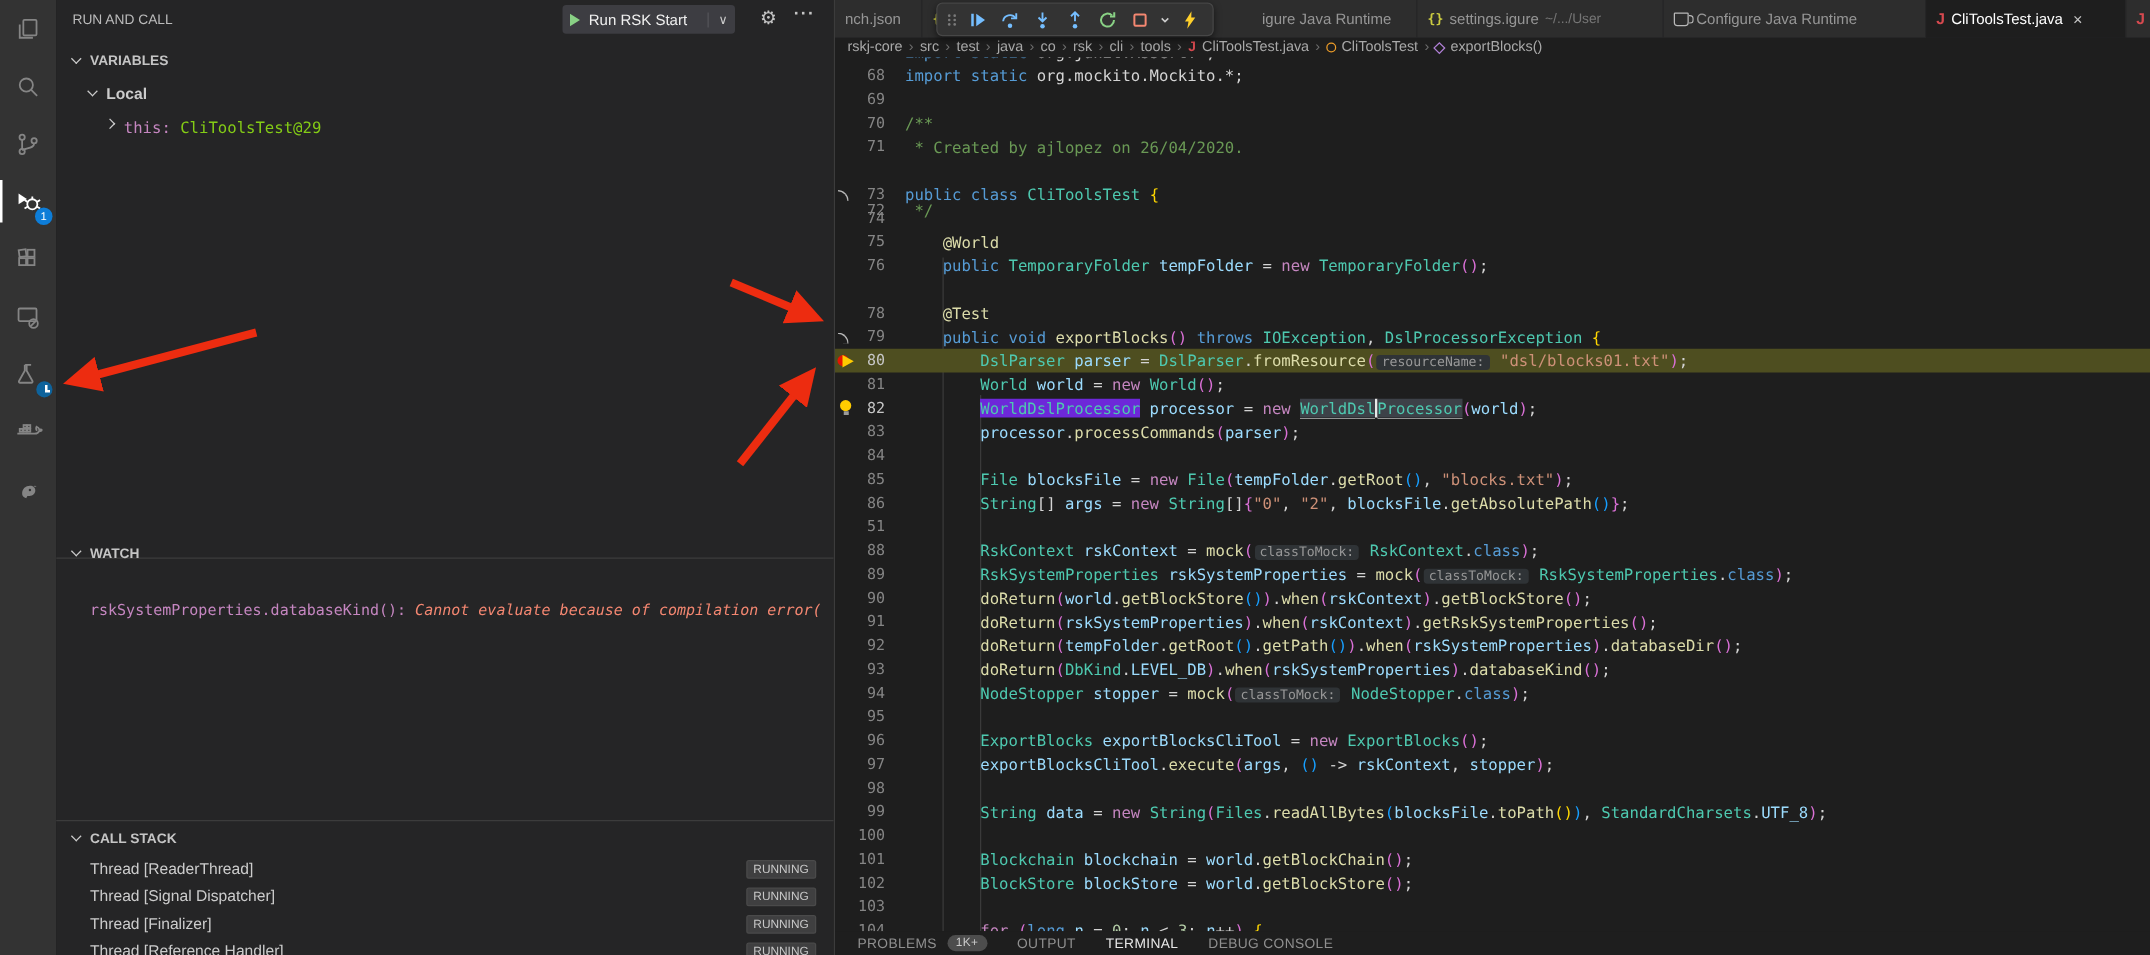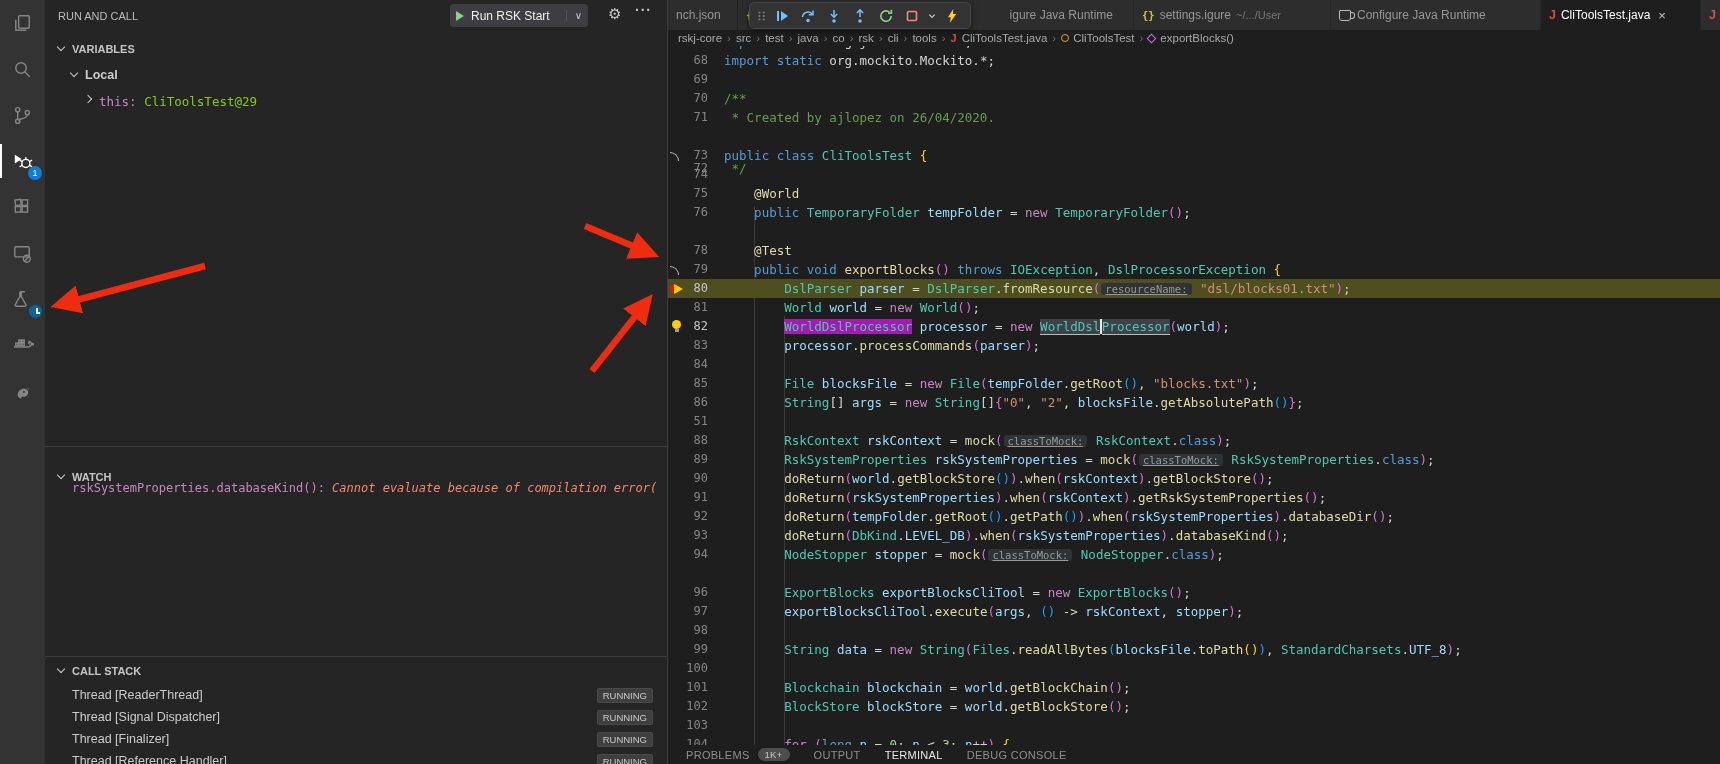--- a/index.html
+++ b/index.html
@@ -76,23 +76,23 @@
   .ln.bright{color:#c6c6c6;}
   .gmark{position:absolute;left:2px;top:2px;width:15px;height:15px;}
   .mark-arc{width:9px;height:9px;margin-top:4px;border-top:1.6px solid #b8b8b8;border-right:1.6px solid #b8b8b8;border-radius:0 9px 0 0;}
   .mark-frame{position:relative;width:15px;height:15px;}
   .mark-frame .dot{position:absolute;left:0;top:3px;width:9px;height:9px;border-radius:50%;background:#e51400;}
   .mark-frame .arr{position:absolute;left:4px;top:2.5px;width:0;height:0;border-left:9px solid #ffcc00;border-top:5px solid transparent;border-bottom:5px solid transparent;}
   .mark-bulb{position:relative;width:15px;height:15px;}
   .mark-bulb .b{position:absolute;left:2px;top:1px;width:9px;height:9px;border-radius:50%;background:#ffcc00;}
   .mark-bulb .s{position:absolute;left:4.5px;top:10px;width:4px;height:3px;background:#9a9a9a;}
   .ctext{position:absolute;left:56px;white-space:pre;}
-  .tok.h{background:#a21caf;}
+  .tok.h{background:#6d28d9;}
   .tok.hu{background:#3d4148;box-shadow:0 1px 0 #bbbbbb;}
-  .inlay{background:#2f3336;color:#989898;border-radius:3px;padding:0 4px;font-size:10.5px;margin:0 1px;text-decoration:underline;}
+  .inlay{background:#2f3336;color:#989898;border-radius:3px;padding:0 4px;font-size:10.5px;margin:0 1px;}
   .caret{display:inline-block;width:1.5px;height:15px;background:#e8e8e8;vertical-align:-3px;}
   .iguide{position:absolute;width:1px;background:#3a3a3a;}
   
   #panel{position:absolute;left:0;right:0;bottom:0;height:19px;background:#1e1e1e;display:flex;align-items:center;padding-left:18px;}
   .p-tab{font-size:11px;color:#8f8f8f;margin-right:24px;letter-spacing:.3px;cursor:pointer;display:flex;align-items:center;}
   .p-tab.active{color:#e7e7e7;}
   .p-badge{background:#4d4d4d;color:#cccccc;font-size:9.5px;border-radius:9px;padding:1px 7px;margin-left:8px;}
   
   #arrows{position:absolute;left:0;top:0;width:1720px;height:764px;pointer-events:none;z-index:50;}
 </style>
@@ -187,21 +187,21 @@
         <div class="tree-row" style="top: 64px; padding-left: 26px;">
           <span class="twisty"></span>
           <span style="font-weight: bold;">Local</span>
         </div>
         <div class="tree-row mono" style="top: 90px; padding-left: 40px;">
           <span class="twisty collapsed"></span>
           <span class="v-name">this:</span>
           <span class="v-val">&nbsp;CliToolsTest@29</span>
         </div>
         <div class="sec-divider" style="top: 446px;"></div>
-        <div class="sec-head" style="top: 466px; padding-left: 13px;">
+        <div class="sec-head" style="top: 432px; padding-left: 13px;">
           <span class="twisty"></span>
           <span>WATCH</span>
         </div>
         <div class="tree-row mono" style="top: 477px; padding-left: 27px; font-size: 12px; white-space: nowrap; overflow: hidden; right: 10px;">
           <span class="v-name">rskSystemProperties.databaseKind():</span>
           <span class="w-err">&nbsp;Cannot evaluate because of compilation error(s): rsk…</span>
         </div>
         <div class="sec-divider" style="top: 656px;"></div>
         <div class="sec-head" style="top: 660px; padding-left: 13px;">
           <span class="twisty"></span>
@@ -373,20 +373,21 @@
         <div class="crow" style="top: 328px;"><div class="gmark"></div><div class="ln">85</div><div class="ctext"><span class="tok" style="color: rgb(212, 212, 212);">        </span><span class="tok" style="color: rgb(78, 201, 176);">File</span><span class="tok" style="color: rgb(212, 212, 212);"> </span><span class="tok" style="color: rgb(156, 220, 254);">blocksFile</span><span class="tok" style="color: rgb(212, 212, 212);"> = </span><span class="tok" style="color: rgb(197, 134, 192);">new</span><span class="tok" style="color: rgb(212, 212, 212);"> </span><span class="tok" style="color: rgb(78, 201, 176);">File</span><span class="tok" style="color: rgb(218, 112, 214);">(</span><span class="tok" style="color: rgb(156, 220, 254);">tempFolder</span><span class="tok" style="color: rgb(212, 212, 212);">.</span><span class="tok" style="color: rgb(220, 220, 170);">getRoot</span><span class="tok" style="color: rgb(23, 159, 255);">(</span><span class="tok" style="color: rgb(23, 159, 255);">)</span><span class="tok" style="color: rgb(212, 212, 212);">, </span><span class="tok" style="color: rgb(206, 145, 120);">"blocks.txt"</span><span class="tok" style="color: rgb(218, 112, 214);">)</span><span class="tok" style="color: rgb(212, 212, 212);">;</span></div></div>
         <div class="crow" style="top: 347px;"><div class="gmark"></div><div class="ln">86</div><div class="ctext"><span class="tok" style="color: rgb(212, 212, 212);">        </span><span class="tok" style="color: rgb(78, 201, 176);">String</span><span class="tok" style="color: rgb(212, 212, 212);">[] </span><span class="tok" style="color: rgb(156, 220, 254);">args</span><span class="tok" style="color: rgb(212, 212, 212);"> = </span><span class="tok" style="color: rgb(197, 134, 192);">new</span><span class="tok" style="color: rgb(212, 212, 212);"> </span><span class="tok" style="color: rgb(78, 201, 176);">String</span><span class="tok" style="color: rgb(212, 212, 212);">[]</span><span class="tok" style="color: rgb(218, 112, 214);">{</span><span class="tok" style="color: rgb(206, 145, 120);">"0"</span><span class="tok" style="color: rgb(212, 212, 212);">, </span><span class="tok" style="color: rgb(206, 145, 120);">"2"</span><span class="tok" style="color: rgb(212, 212, 212);">, </span><span class="tok" style="color: rgb(156, 220, 254);">blocksFile</span><span class="tok" style="color: rgb(212, 212, 212);">.</span><span class="tok" style="color: rgb(220, 220, 170);">getAbsolutePath</span><span class="tok" style="color: rgb(23, 159, 255);">(</span><span class="tok" style="color: rgb(23, 159, 255);">)</span><span class="tok" style="color: rgb(218, 112, 214);">}</span><span class="tok" style="color: rgb(212, 212, 212);">;</span></div></div>
         <div class="crow" style="top: 366px;"><div class="gmark"></div><div class="ln">51</div><div class="ctext"></div></div>
         <div class="crow" style="top: 385px;"><div class="gmark"></div><div class="ln">88</div><div class="ctext"><span class="tok" style="color: rgb(212, 212, 212);">        </span><span class="tok" style="color: rgb(78, 201, 176);">RskContext</span><span class="tok" style="color: rgb(212, 212, 212);"> </span><span class="tok" style="color: rgb(156, 220, 254);">rskContext</span><span class="tok" style="color: rgb(212, 212, 212);"> = </span><span class="tok" style="color: rgb(220, 220, 170);">mock</span><span class="tok" style="color: rgb(218, 112, 214);">(</span><span class="inlay">classToMock:</span><span class="tok" style="color: rgb(212, 212, 212);"> </span><span class="tok" style="color: rgb(78, 201, 176);">RskContext</span><span class="tok" style="color: rgb(212, 212, 212);">.</span><span class="tok" style="color: rgb(86, 156, 214);">class</span><span class="tok" style="color: rgb(218, 112, 214);">)</span><span class="tok" style="color: rgb(212, 212, 212);">;</span></div></div>
         <div class="crow" style="top: 404px;"><div class="gmark"></div><div class="ln">89</div><div class="ctext"><span class="tok" style="color: rgb(212, 212, 212);">        </span><span class="tok" style="color: rgb(78, 201, 176);">RskSystemProperties</span><span class="tok" style="color: rgb(212, 212, 212);"> </span><span class="tok" style="color: rgb(156, 220, 254);">rskSystemProperties</span><span class="tok" style="color: rgb(212, 212, 212);"> = </span><span class="tok" style="color: rgb(220, 220, 170);">mock</span><span class="tok" style="color: rgb(218, 112, 214);">(</span><span class="inlay">classToMock:</span><span class="tok" style="color: rgb(212, 212, 212);"> </span><span class="tok" style="color: rgb(78, 201, 176);">RskSystemProperties</span><span class="tok" style="color: rgb(212, 212, 212);">.</span><span class="tok" style="color: rgb(86, 156, 214);">class</span><span class="tok" style="color: rgb(218, 112, 214);">)</span><span class="tok" style="color: rgb(212, 212, 212);">;</span></div></div>
         <div class="crow" style="top: 423px;"><div class="gmark"></div><div class="ln">90</div><div class="ctext"><span class="tok" style="color: rgb(212, 212, 212);">        </span><span class="tok" style="color: rgb(220, 220, 170);">doReturn</span><span class="tok" style="color: rgb(218, 112, 214);">(</span><span class="tok" style="color: rgb(156, 220, 254);">world</span><span class="tok" style="color: rgb(212, 212, 212);">.</span><span class="tok" style="color: rgb(220, 220, 170);">getBlockStore</span><span class="tok" style="color: rgb(23, 159, 255);">(</span><span class="tok" style="color: rgb(23, 159, 255);">)</span><span class="tok" style="color: rgb(218, 112, 214);">)</span><span class="tok" style="color: rgb(212, 212, 212);">.</span><span class="tok" style="color: rgb(220, 220, 170);">when</span><span class="tok" style="color: rgb(218, 112, 214);">(</span><span class="tok" style="color: rgb(156, 220, 254);">rskContext</span><span class="tok" style="color: rgb(218, 112, 214);">)</span><span class="tok" style="color: rgb(212, 212, 212);">.</span><span class="tok" style="color: rgb(220, 220, 170);">getBlockStore</span><span class="tok" style="color: rgb(218, 112, 214);">(</span><span class="tok" style="color: rgb(218, 112, 214);">)</span><span class="tok" style="color: rgb(212, 212, 212);">;</span></div></div>
         <div class="crow" style="top: 442px;"><div class="gmark"></div><div class="ln">91</div><div class="ctext"><span class="tok" style="color: rgb(212, 212, 212);">        </span><span class="tok" style="color: rgb(220, 220, 170);">doReturn</span><span class="tok" style="color: rgb(218, 112, 214);">(</span><span class="tok" style="color: rgb(156, 220, 254);">rskSystemProperties</span><span class="tok" style="color: rgb(218, 112, 214);">)</span><span class="tok" style="color: rgb(212, 212, 212);">.</span><span class="tok" style="color: rgb(220, 220, 170);">when</span><span class="tok" style="color: rgb(218, 112, 214);">(</span><span class="tok" style="color: rgb(156, 220, 254);">rskContext</span><span class="tok" style="color: rgb(218, 112, 214);">)</span><span class="tok" style="color: rgb(212, 212, 212);">.</span><span class="tok" style="color: rgb(220, 220, 170);">getRskSystemProperties</span><span class="tok" style="color: rgb(218, 112, 214);">(</span><span class="tok" style="color: rgb(218, 112, 214);">)</span><span class="tok" style="color: rgb(212, 212, 212);">;</span></div></div>
         <div class="crow" style="top: 461px;"><div class="gmark"></div><div class="ln">92</div><div class="ctext"><span class="tok" style="color: rgb(212, 212, 212);">        </span><span class="tok" style="color: rgb(220, 220, 170);">doReturn</span><span class="tok" style="color: rgb(218, 112, 214);">(</span><span class="tok" style="color: rgb(156, 220, 254);">tempFolder</span><span class="tok" style="color: rgb(212, 212, 212);">.</span><span class="tok" style="color: rgb(220, 220, 170);">getRoot</span><span class="tok" style="color: rgb(23, 159, 255);">(</span><span class="tok" style="color: rgb(23, 159, 255);">)</span><span class="tok" style="color: rgb(212, 212, 212);">.</span><span class="tok" style="color: rgb(220, 220, 170);">getPath</span><span class="tok" style="color: rgb(23, 159, 255);">(</span><span class="tok" style="color: rgb(23, 159, 255);">)</span><span class="tok" style="color: rgb(218, 112, 214);">)</span><span class="tok" style="color: rgb(212, 212, 212);">.</span><span class="tok" style="color: rgb(220, 220, 170);">when</span><span class="tok" style="color: rgb(218, 112, 214);">(</span><span class="tok" style="color: rgb(156, 220, 254);">rskSystemProperties</span><span class="tok" style="color: rgb(218, 112, 214);">)</span><span class="tok" style="color: rgb(212, 212, 212);">.</span><span class="tok" style="color: rgb(220, 220, 170);">databaseDir</span><span class="tok" style="color: rgb(218, 112, 214);">(</span><span class="tok" style="color: rgb(218, 112, 214);">)</span><span class="tok" style="color: rgb(212, 212, 212);">;</span></div></div>
         <div class="crow" style="top: 480px;"><div class="gmark"></div><div class="ln">93</div><div class="ctext"><span class="tok" style="color: rgb(212, 212, 212);">        </span><span class="tok" style="color: rgb(220, 220, 170);">doReturn</span><span class="tok" style="color: rgb(218, 112, 214);">(</span><span class="tok" style="color: rgb(78, 201, 176);">DbKind</span><span class="tok" style="color: rgb(212, 212, 212);">.</span><span class="tok" style="color: rgb(156, 220, 254);">LEVEL_DB</span><span class="tok" style="color: rgb(218, 112, 214);">)</span><span class="tok" style="color: rgb(212, 212, 212);">.</span><span class="tok" style="color: rgb(220, 220, 170);">when</span><span class="tok" style="color: rgb(218, 112, 214);">(</span><span class="tok" style="color: rgb(156, 220, 254);">rskSystemProperties</span><span class="tok" style="color: rgb(218, 112, 214);">)</span><span class="tok" style="color: rgb(212, 212, 212);">.</span><span class="tok" style="color: rgb(220, 220, 170);">databaseKind</span><span class="tok" style="color: rgb(218, 112, 214);">(</span><span class="tok" style="color: rgb(218, 112, 214);">)</span><span class="tok" style="color: rgb(212, 212, 212);">;</span></div></div>
         <div class="crow" style="top: 499px;"><div class="gmark"></div><div class="ln">94</div><div class="ctext"><span class="tok" style="color: rgb(212, 212, 212);">        </span><span class="tok" style="color: rgb(78, 201, 176);">NodeStopper</span><span class="tok" style="color: rgb(212, 212, 212);"> </span><span class="tok" style="color: rgb(156, 220, 254);">stopper</span><span class="tok" style="color: rgb(212, 212, 212);"> = </span><span class="tok" style="color: rgb(220, 220, 170);">mock</span><span class="tok" style="color: rgb(218, 112, 214);">(</span><span class="inlay">classToMock:</span><span class="tok" style="color: rgb(212, 212, 212);"> </span><span class="tok" style="color: rgb(78, 201, 176);">NodeStopper</span><span class="tok" style="color: rgb(212, 212, 212);">.</span><span class="tok" style="color: rgb(86, 156, 214);">class</span><span class="tok" style="color: rgb(218, 112, 214);">)</span><span class="tok" style="color: rgb(212, 212, 212);">;</span></div></div>
+        <div class="crow" style="top: 518px;"><div class="gmark"></div><div class="ln">95</div><div class="ctext"></div></div>
         <div class="crow" style="top: 537px;"><div class="gmark"></div><div class="ln">96</div><div class="ctext"><span class="tok" style="color: rgb(212, 212, 212);">        </span><span class="tok" style="color: rgb(78, 201, 176);">ExportBlocks</span><span class="tok" style="color: rgb(212, 212, 212);"> </span><span class="tok" style="color: rgb(156, 220, 254);">exportBlocksCliTool</span><span class="tok" style="color: rgb(212, 212, 212);"> = </span><span class="tok" style="color: rgb(197, 134, 192);">new</span><span class="tok" style="color: rgb(212, 212, 212);"> </span><span class="tok" style="color: rgb(78, 201, 176);">ExportBlocks</span><span class="tok" style="color: rgb(218, 112, 214);">(</span><span class="tok" style="color: rgb(218, 112, 214);">)</span><span class="tok" style="color: rgb(212, 212, 212);">;</span></div></div>
         <div class="crow" style="top: 556px;"><div class="gmark"></div><div class="ln">97</div><div class="ctext"><span class="tok" style="color: rgb(212, 212, 212);">        </span><span class="tok" style="color: rgb(156, 220, 254);">exportBlocksCliTool</span><span class="tok" style="color: rgb(212, 212, 212);">.</span><span class="tok" style="color: rgb(220, 220, 170);">execute</span><span class="tok" style="color: rgb(218, 112, 214);">(</span><span class="tok" style="color: rgb(156, 220, 254);">args</span><span class="tok" style="color: rgb(212, 212, 212);">, </span><span class="tok" style="color: rgb(23, 159, 255);">(</span><span class="tok" style="color: rgb(23, 159, 255);">)</span><span class="tok" style="color: rgb(212, 212, 212);"> -&gt; </span><span class="tok" style="color: rgb(156, 220, 254);">rskContext</span><span class="tok" style="color: rgb(212, 212, 212);">, </span><span class="tok" style="color: rgb(156, 220, 254);">stopper</span><span class="tok" style="color: rgb(218, 112, 214);">)</span><span class="tok" style="color: rgb(212, 212, 212);">;</span></div></div>
         <div class="crow" style="top: 575px;"><div class="gmark"></div><div class="ln">98</div><div class="ctext"></div></div>
         <div class="crow" style="top: 594px;"><div class="gmark"></div><div class="ln">99</div><div class="ctext"><span class="tok" style="color: rgb(212, 212, 212);">        </span><span class="tok" style="color: rgb(78, 201, 176);">String</span><span class="tok" style="color: rgb(212, 212, 212);"> </span><span class="tok" style="color: rgb(156, 220, 254);">data</span><span class="tok" style="color: rgb(212, 212, 212);"> = </span><span class="tok" style="color: rgb(197, 134, 192);">new</span><span class="tok" style="color: rgb(212, 212, 212);"> </span><span class="tok" style="color: rgb(78, 201, 176);">String</span><span class="tok" style="color: rgb(218, 112, 214);">(</span><span class="tok" style="color: rgb(78, 201, 176);">Files</span><span class="tok" style="color: rgb(212, 212, 212);">.</span><span class="tok" style="color: rgb(220, 220, 170);">readAllBytes</span><span class="tok" style="color: rgb(23, 159, 255);">(</span><span class="tok" style="color: rgb(156, 220, 254);">blocksFile</span><span class="tok" style="color: rgb(212, 212, 212);">.</span><span class="tok" style="color: rgb(220, 220, 170);">toPath</span><span class="tok" style="color: rgb(255, 215, 0);">(</span><span class="tok" style="color: rgb(255, 215, 0);">)</span><span class="tok" style="color: rgb(23, 159, 255);">)</span><span class="tok" style="color: rgb(212, 212, 212);">, </span><span class="tok" style="color: rgb(78, 201, 176);">StandardCharsets</span><span class="tok" style="color: rgb(212, 212, 212);">.</span><span class="tok" style="color: rgb(156, 220, 254);">UTF_8</span><span class="tok" style="color: rgb(218, 112, 214);">)</span><span class="tok" style="color: rgb(212, 212, 212);">;</span></div></div>
         <div class="crow" style="top: 613px;"><div class="gmark"></div><div class="ln">100</div><div class="ctext"></div></div>
         <div class="crow" style="top: 632px;"><div class="gmark"></div><div class="ln">101</div><div class="ctext"><span class="tok" style="color: rgb(212, 212, 212);">        </span><span class="tok" style="color: rgb(78, 201, 176);">Blockchain</span><span class="tok" style="color: rgb(212, 212, 212);"> </span><span class="tok" style="color: rgb(156, 220, 254);">blockchain</span><span class="tok" style="color: rgb(212, 212, 212);"> = </span><span class="tok" style="color: rgb(156, 220, 254);">world</span><span class="tok" style="color: rgb(212, 212, 212);">.</span><span class="tok" style="color: rgb(220, 220, 170);">getBlockChain</span><span class="tok" style="color: rgb(218, 112, 214);">(</span><span class="tok" style="color: rgb(218, 112, 214);">)</span><span class="tok" style="color: rgb(212, 212, 212);">;</span></div></div>
         <div class="crow" style="top: 651px;"><div class="gmark"></div><div class="ln">102</div><div class="ctext"><span class="tok" style="color: rgb(212, 212, 212);">        </span><span class="tok" style="color: rgb(78, 201, 176);">BlockStore</span><span class="tok" style="color: rgb(212, 212, 212);"> </span><span class="tok" style="color: rgb(156, 220, 254);">blockStore</span><span class="tok" style="color: rgb(212, 212, 212);"> = </span><span class="tok" style="color: rgb(156, 220, 254);">world</span><span class="tok" style="color: rgb(212, 212, 212);">.</span><span class="tok" style="color: rgb(220, 220, 170);">getBlockStore</span><span class="tok" style="color: rgb(218, 112, 214);">(</span><span class="tok" style="color: rgb(218, 112, 214);">)</span><span class="tok" style="color: rgb(212, 212, 212);">;</span></div></div>
         <div class="crow" style="top: 670px;"><div class="gmark"></div><div class="ln">103</div><div class="ctext"></div></div>
         <div class="crow" style="top: 689px;"><div class="gmark"></div><div class="ln">104</div><div class="ctext"><span class="tok" style="color: rgb(212, 212, 212);">        </span><span class="tok" style="color: rgb(197, 134, 192);">for</span><span class="tok" style="color: rgb(212, 212, 212);"> </span><span class="tok" style="color: rgb(218, 112, 214);">(</span><span class="tok" style="color: rgb(86, 156, 214);">long</span><span class="tok" style="color: rgb(212, 212, 212);"> </span><span class="tok" style="color: rgb(156, 220, 254);">n</span><span class="tok" style="color: rgb(212, 212, 212);"> = </span><span class="tok" style="color: rgb(181, 206, 168);">0</span><span class="tok" style="color: rgb(212, 212, 212);">; </span><span class="tok" style="color: rgb(156, 220, 254);">n</span><span class="tok" style="color: rgb(212, 212, 212);"> &lt; </span><span class="tok" style="color: rgb(181, 206, 168);">3</span><span class="tok" style="color: rgb(212, 212, 212);">; </span><span class="tok" style="color: rgb(156, 220, 254);">n</span><span class="tok" style="color: rgb(212, 212, 212);">++</span><span class="tok" style="color: rgb(218, 112, 214);">)</span><span class="tok" style="color: rgb(212, 212, 212);"> </span><span class="tok" style="color: rgb(255, 215, 0);">{</span></div></div>
       </div>

